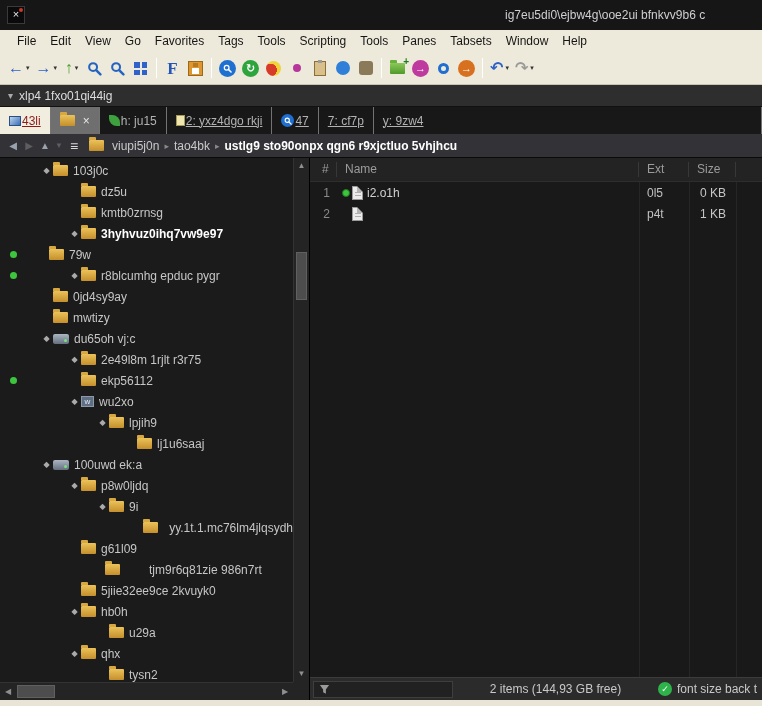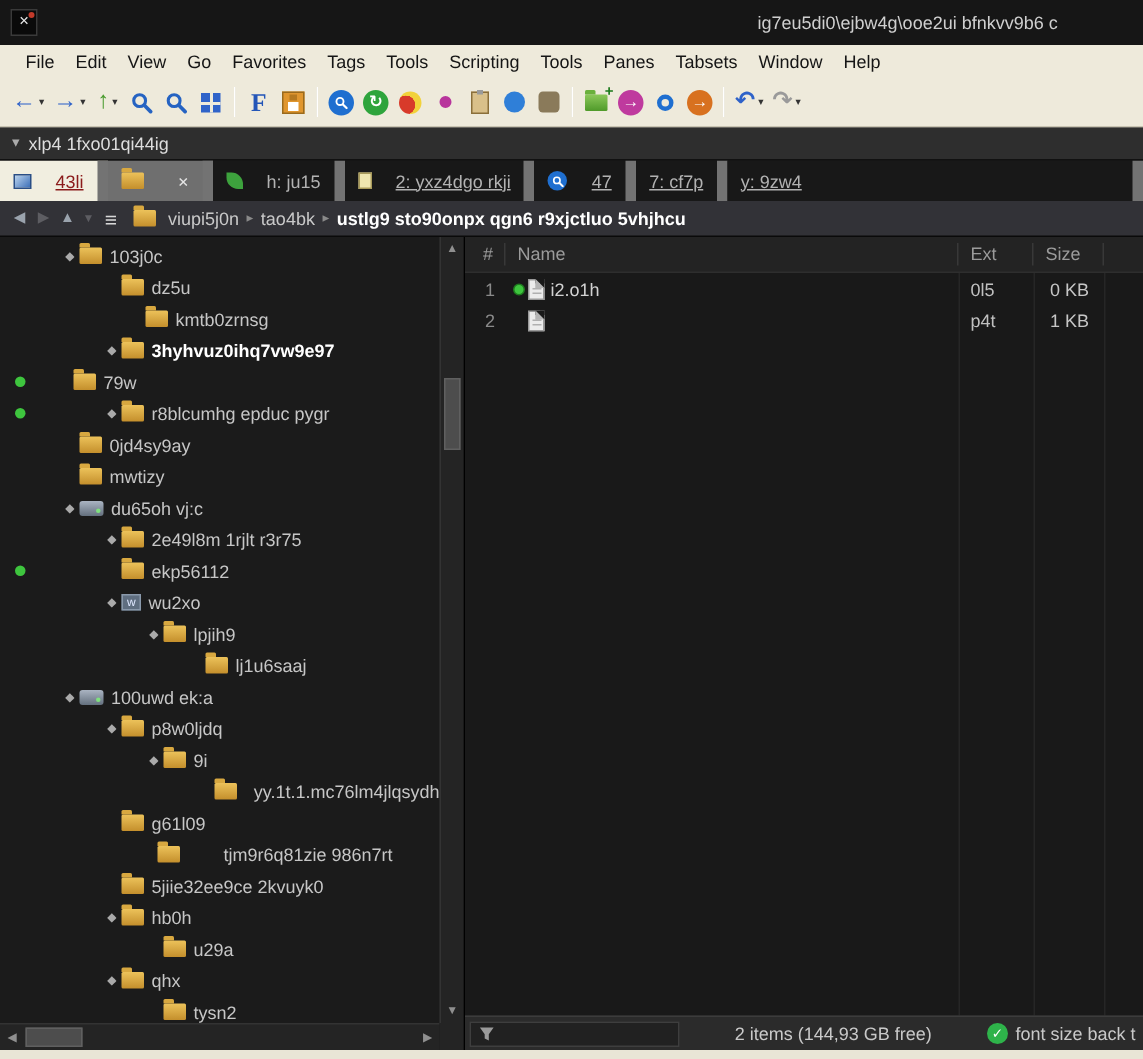--- a/index.html
+++ b/index.html
@@ -59,22 +59,22 @@
   .ic-send { width:0; height:0; border-left:10px solid #55687e; border-top:5px solid transparent; border-bottom:5px solid transparent; flex:none; }
   .ic-searchtab { width:13px; height:13px; border-radius:50%; background:#1f6fd0; display:flex; align-items:center; justify-content:center; flex:none; }
 
   
   .addressbar { height:22px; background:#2e2e2e; border-bottom:1px solid #111; display:flex; align-items:center;
                 padding-left:8px; gap:6px; font-size:12px; color:#ddd; }
   .chev { color:#aaa; font-size:10px; }
 
   
   .tabbar { height:27px; background:#101010; display:flex; align-items:stretch; overflow:hidden; }
-  .tab { display:flex; align-items:center; gap:16px; padding:12px 9px; font-size:12px; color:#b2b2b2;
-         background:#181818; border-right:7px solid #737373; white-space:nowrap; flex:none; }
+  .tab { display:flex; align-items:center; gap:1px; padding:12px 9px; font-size:12px; color:#b2b2b2;
+         background:#181818; border-right:1px solid #737373; white-space:nowrap; flex:none; }
   .tab.light { background:#f1eee0; color:#8b1b1b; }
   .tab.active { background:#6f6f6f; color:#fff; }
   .tab.grow { flex:1 1 auto; min-width:0; overflow:hidden; }
   .tab .u { text-decoration:underline; }
   .tab .close { margin-left:7px; color:#e5e5e5; font-size:12px; }
 
   
   .crumbbar { height:24px; background:#323237; display:flex; align-items:center; padding-left:5px;
               font-size:12px; color:#c9c9c9; border-bottom:1px solid #0a0a0a; }
   .cnav { width:16px; text-align:center; font-size:10px; color:#9aa3ad; flex:none; }
@@ -309,21 +309,21 @@
           <div class="tree-row" style="padding-left: 40px;">
             <span class="marker">◆</span>
             <span class="ic-folder"></span>
             <span class="tree-label">103j0c</span>
           </div>
           <div class="tree-row" style="padding-left: 68px;">
             <span class="marker"></span>
             <span class="ic-folder"></span>
             <span class="tree-label">dz5u</span>
           </div>
-          <div class="tree-row" style="padding-left: 68px; margin-left: 16px;">
+          <div class="tree-row" style="padding-left: 68px;">
             <span class="marker"></span>
             <span class="ic-folder"></span>
             <span class="tree-label">kmtb0zrnsg</span>
           </div>
           <div class="tree-row" style="padding-left: 68px;">
             <span class="marker">◆</span>
             <span class="ic-folder"></span>
             <span class="tree-label bold">3hyhvuz0ihq7vw9e97</span>
           </div>
           <div class="tree-row" style="padding-left: 36px;">

